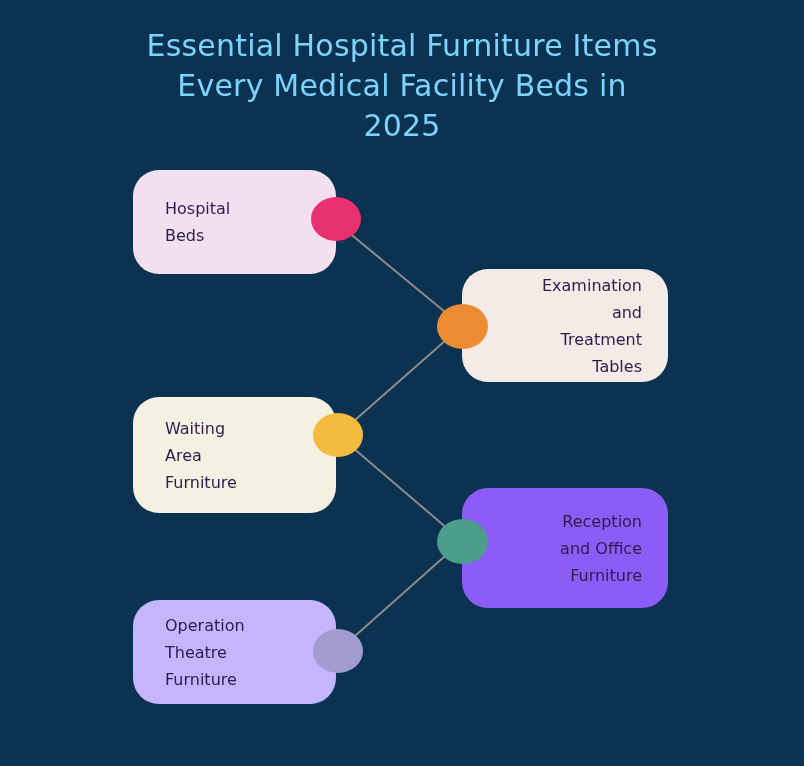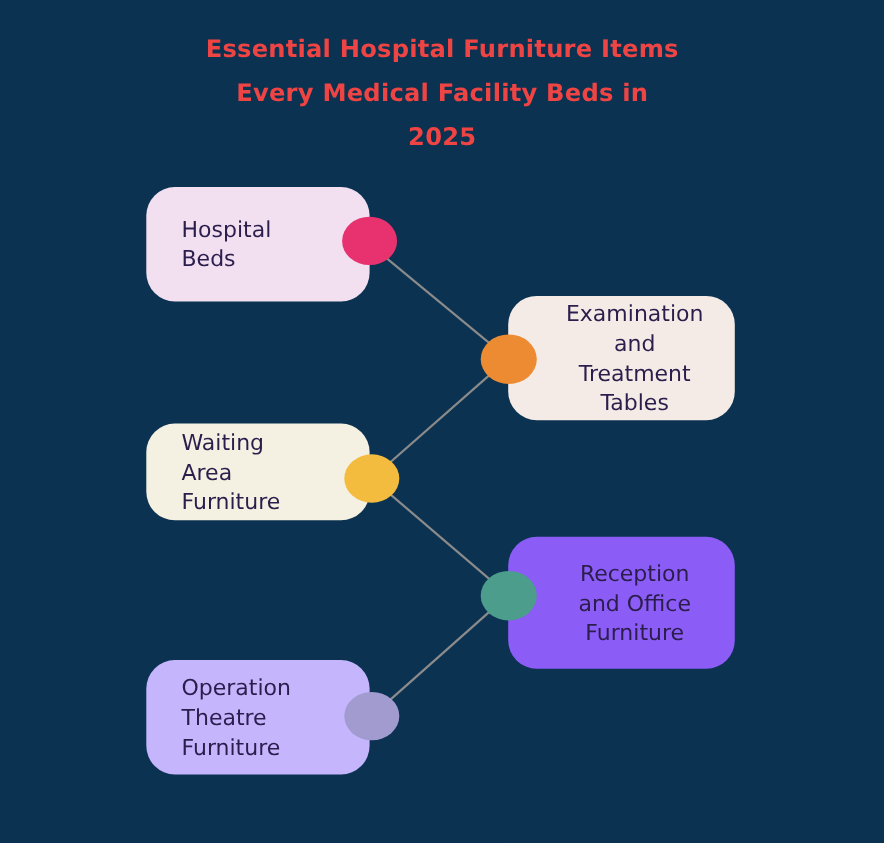--- a/index.html
+++ b/index.html
@@ -25,24 +25,24 @@
   
   #title-block {
     position: absolute;
     left: 62px;
     top: 26px;
     width: 680px;
     text-align: center;
   }
   #title-block .title-line {
     display: block;
-    color: #ef4444;
+    color: #7dd3fc;
     font-family: "DejaVu Sans", sans-serif;
-    font-weight: bold;
-    font-size: 22px;
+    font-weight: normal;
+    font-size: 30px;
     line-height: 40px;
     letter-spacing: 0.2px;
   }
 
   
   #connectors {
     position: absolute;
     left: 0; top: 0;
     width: 804px;
     height: 766px;
@@ -54,35 +54,35 @@
     position: absolute;
     border-radius: 26px;
     box-sizing: border-box;
     display: flex;
     align-items: center;
     color: #2b1d4c;
   }
   .node-card .node-label {
     display: block;
     font-family: "DejaVu Sans", sans-serif;
-    font-size: 20px;
+    font-size: 16px;
     line-height: 27px;
     font-weight: normal;
     color: #2b1d4c;
     white-space: pre-line;
     width: 100%;
     box-sizing: border-box;
   }
   .node-card.align-left .node-label {
     text-align: left;
     padding-left: 32px;
     padding-right: 44px;
   }
   .node-card.align-right .node-label {
-    text-align: center;
+    text-align: right;
     padding-right: 26px;
     padding-left: 50px;
   }
 
   
   .node-dot {
     position: absolute;
     border-radius: 50%;
   }
 </style>
@@ -111,21 +111,21 @@
   <div class="node-dot" style="left:311px; top:197px; width:50px; height:44px; background:#e8326f;"></div>
 
   <div class="node-card align-right" style="left:462px; top:269px; width:206px; height:113px; background:#f4ebe6;">
     <span class="node-label">Examination
 and
 Treatment
 Tables</span>
   </div>
   <div class="node-dot" style="left:437px; top:304px; width:51px; height:45px; background:#ed8b33;"></div>
 
-  <div class="node-card align-left" style="left:133px; top:385px; width:203px; height:88px; background:#f4f1e2;align-items:center;">
+  <div class="node-card align-left" style="left:133px; top:397px; width:203px; height:116px; background:#f4f1e2;align-items:center;">
     <span class="node-label">Waiting
 Area
 Furniture</span>
   </div>
   <div class="node-dot" style="left:313px; top:413px; width:50px; height:44px; background:#f4bc3f;"></div>
 
   <div class="node-card align-right" style="left:462px; top:488px; width:206px; height:120px; background:#8b5cf6;">
     <span class="node-label">Reception
 and Office
 Furniture</span>

